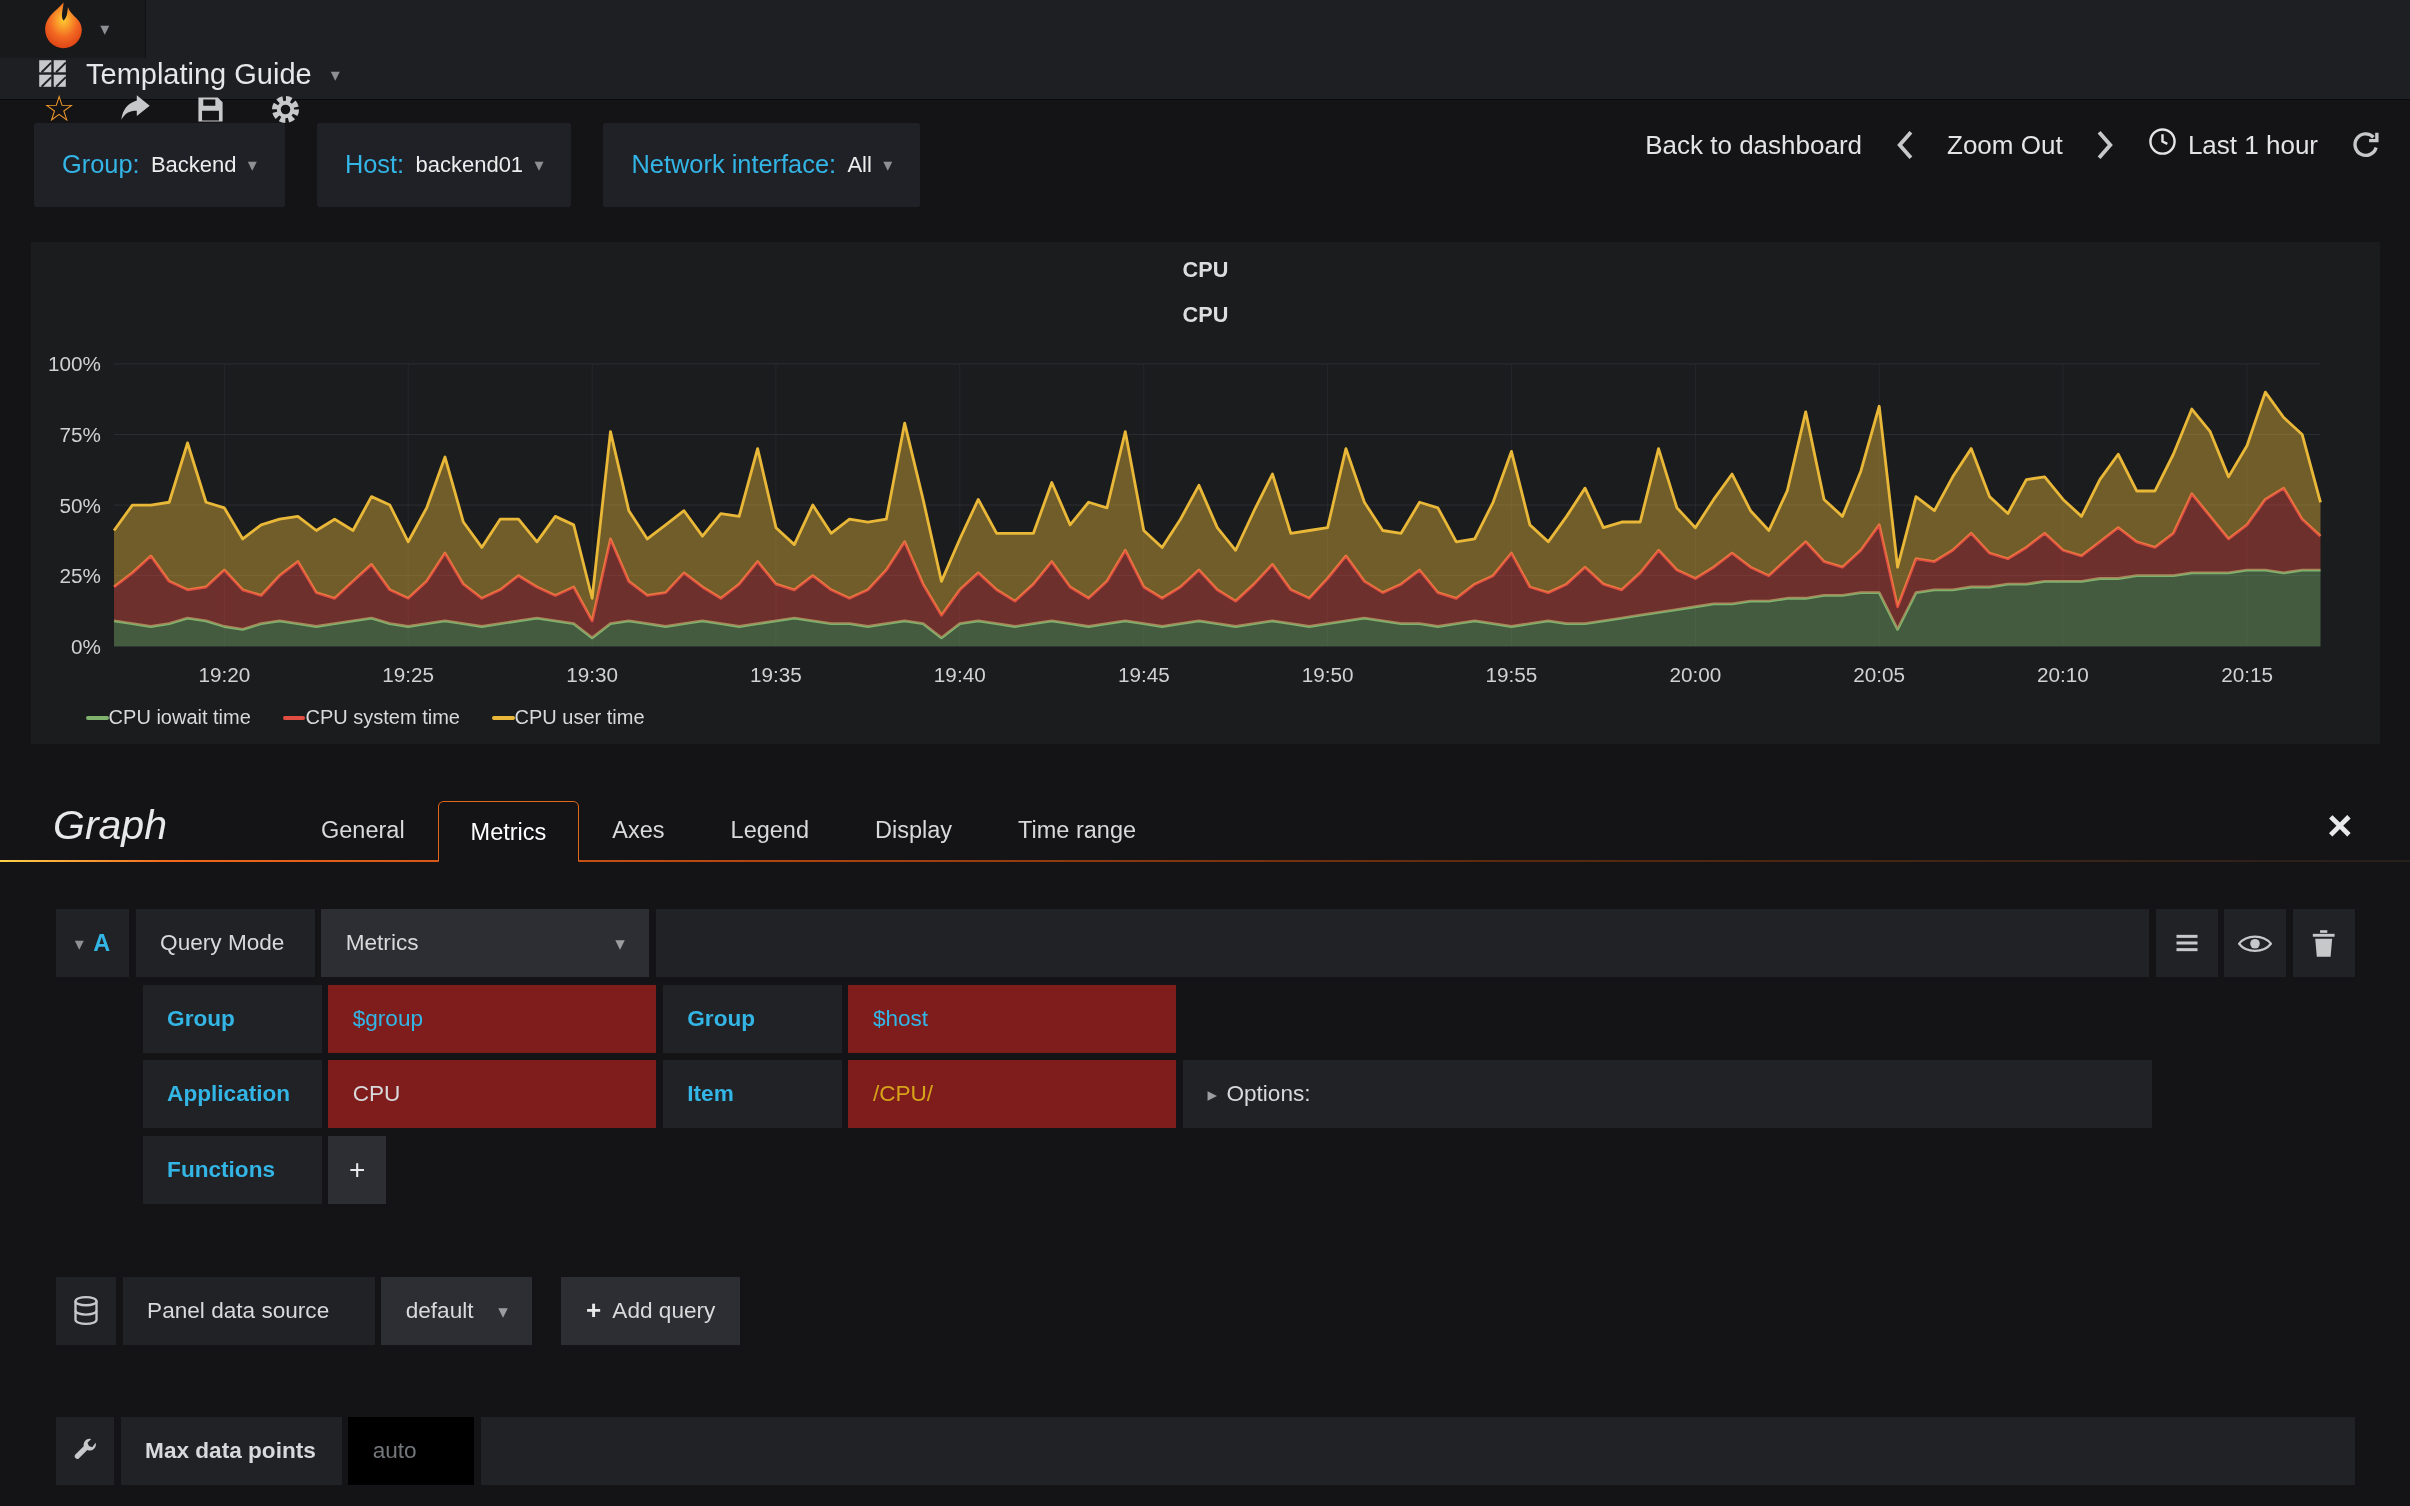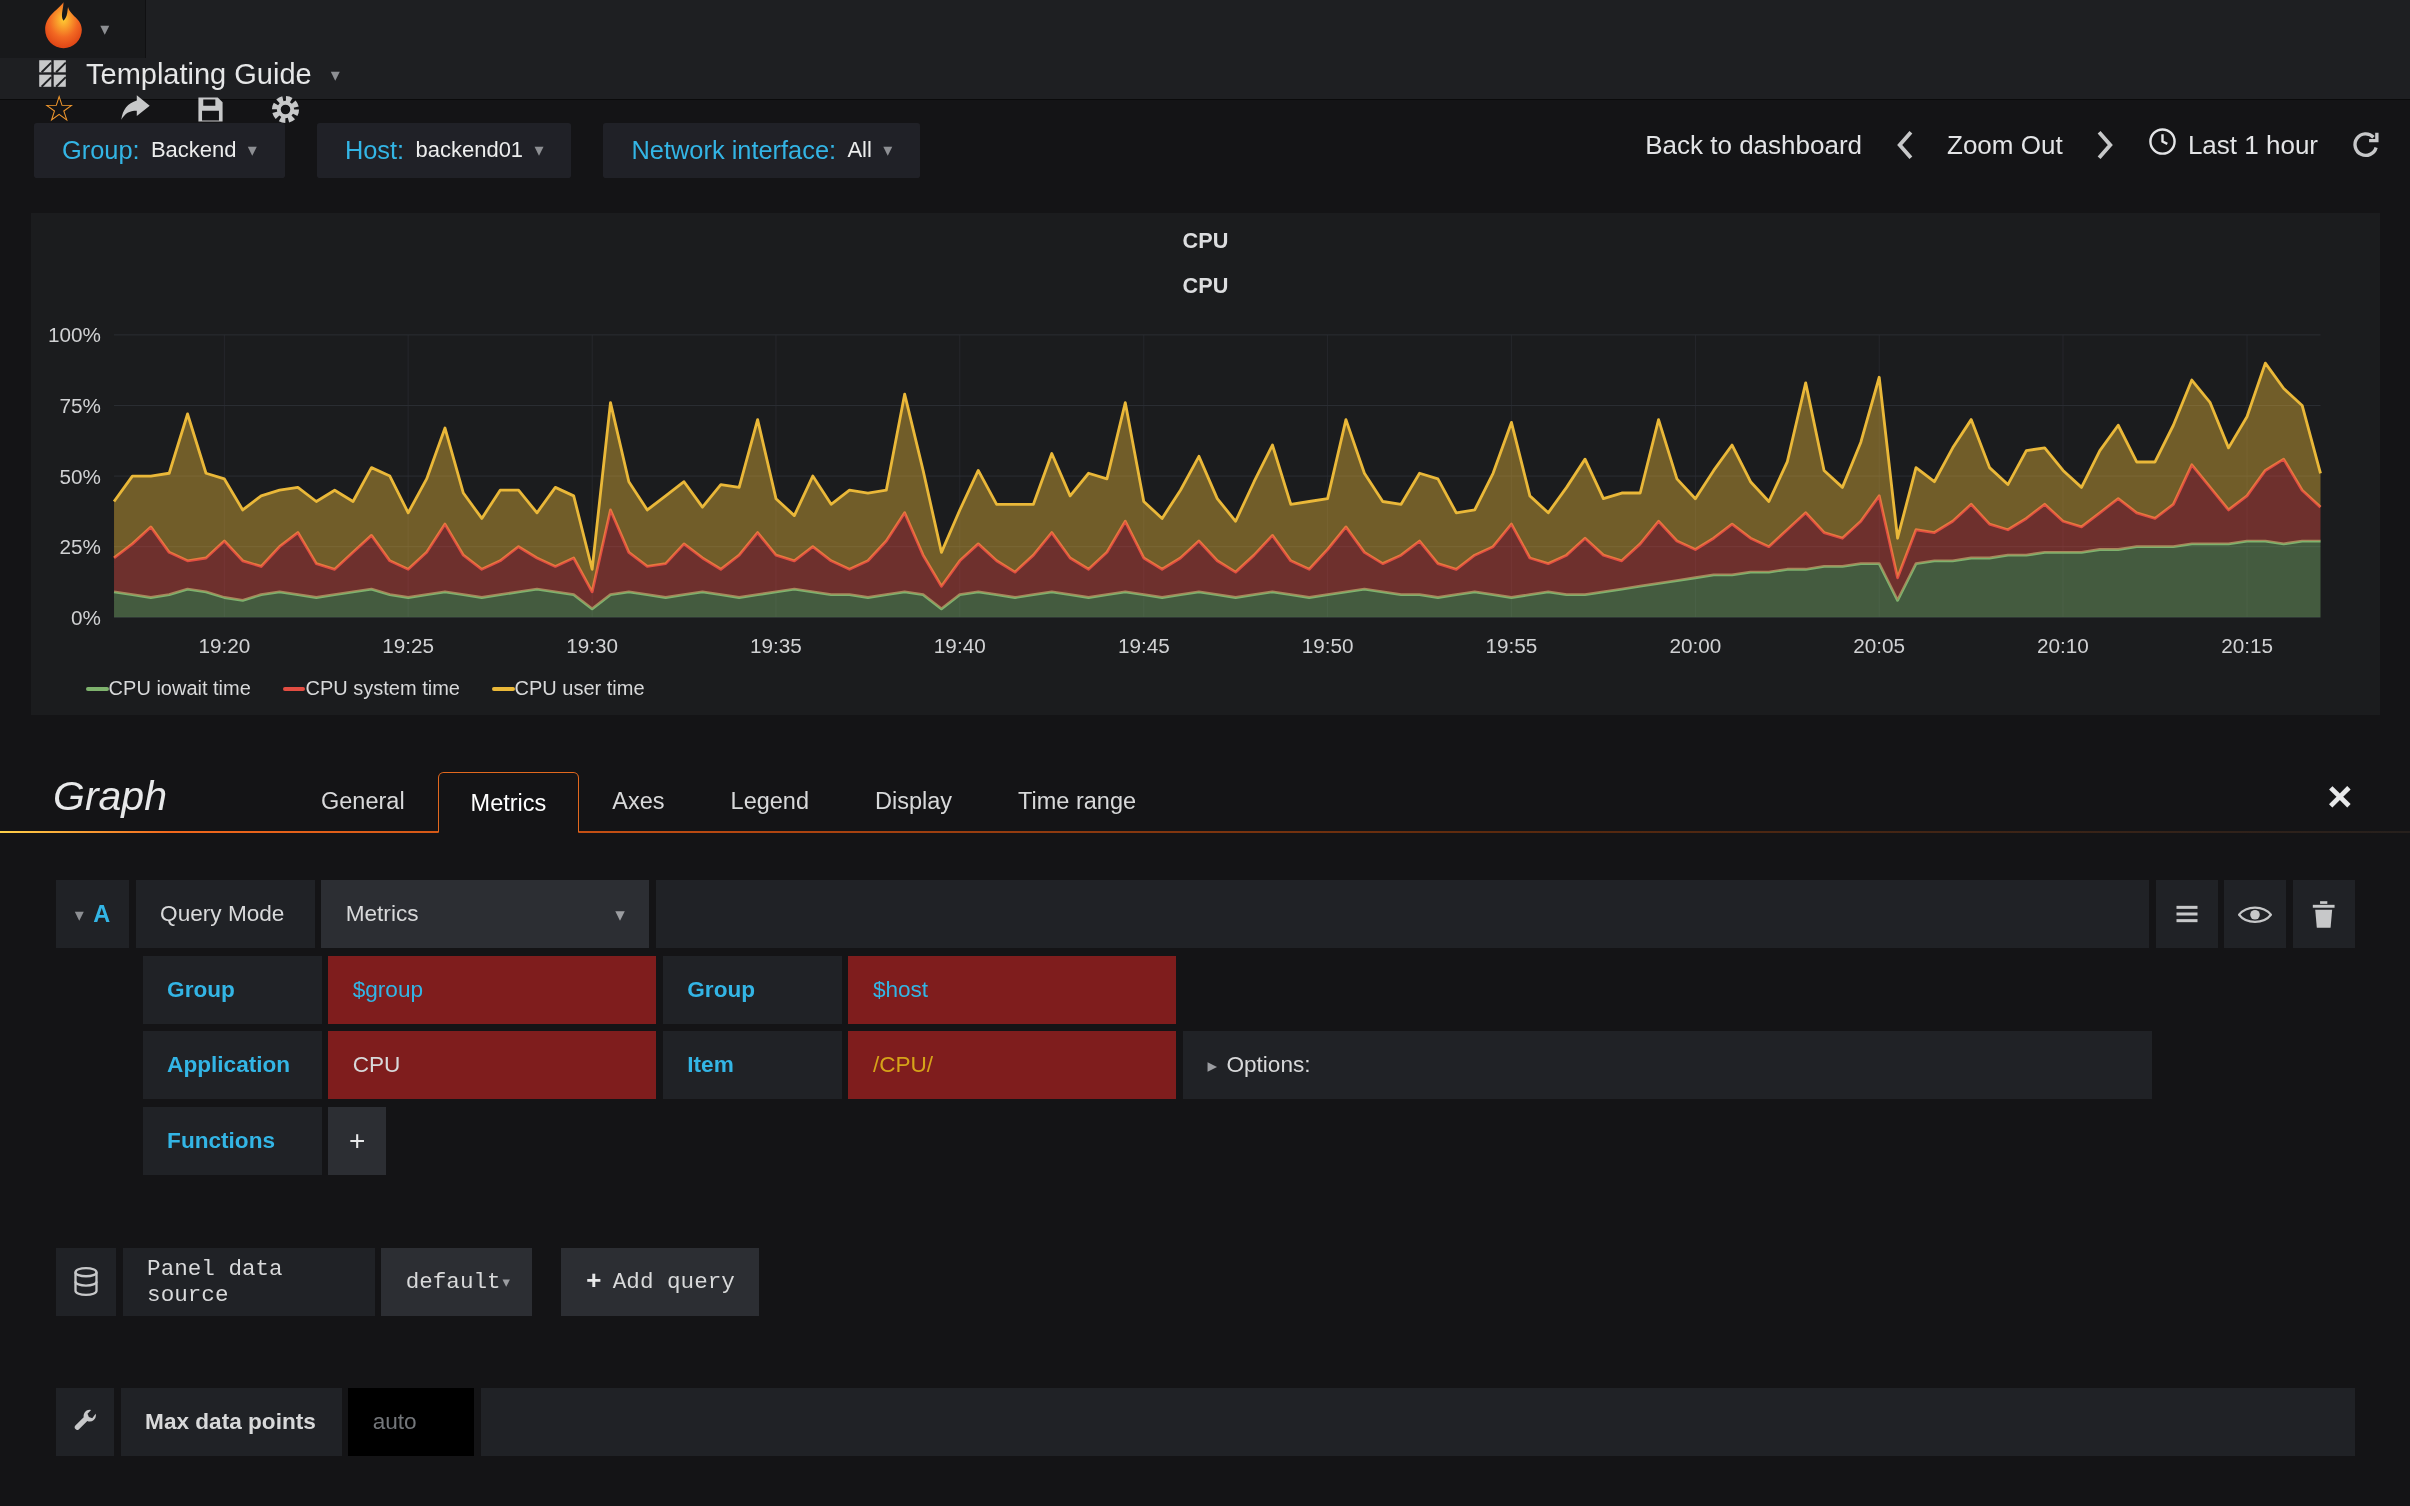--- a/index.html
+++ b/index.html
@@ -16,21 +16,21 @@
   .dash-title { font-size:29px; color:#e6e7e8; }
   .nav-icons { display:flex; align-items:center; gap:45px; padding:0 43px; }
   .star-glyph { font-size:36px; color:#f0972d; line-height:1; }
   .nav-right { margin-left:auto; display:flex; align-items:center; gap:32px; padding-right:30px; font-size:26px; color:#e3e4e6; }
   .nav-right .navtext { cursor:pointer; }
   .timepick { display:flex; align-items:center; gap:11.3px; cursor:pointer; }
   .cdown::after { content:"▾"; color:#8d8f93; font-size:18px; }
   .icon-hover { cursor:pointer; display:flex; align-items:center; }
   
   .submenu { display:flex; gap:32px; padding:22.6px 0 22.6px 34px; }
-  .var-box { height:55px; background:#202127; border-radius:2.8px; display:flex; align-items:center; gap:11.3px; padding:16px 28px; cursor:pointer; }
+  .var-box { height:84px; background:#202127; border-radius:2.8px; display:flex; align-items:center; gap:11.3px; padding:16px 28px; cursor:pointer; }
   .var-label { color:#33b5e5; font-size:25.4px; }
   .var-value { color:#eceded; font-size:22px; }
   
   .panel { margin:13px 31px 0; background:#1b1c1e; padding-top:5.6px; padding-bottom:15px; }
   .panel-header { text-align:center; font-size:21.7px; font-weight:bold; color:#dcdddf; padding:9.4px 0 3.8px; cursor:pointer; }
   .graph-title { text-align:center; font-size:21.7px; font-weight:bold; color:#dcdddf; padding:15px 0 1.9px; }
   .chart-svg { display:block; width:2349px; height:369px; }
   .legend { display:flex; gap:32px; padding:7.5px 0 0 55px; font-size:20px; color:#d8d9da; }
   .legend-item { display:flex; align-items:center; gap:0; cursor:pointer; }
   .legend-swatch { width:22.6px; height:4.7px; border-radius:1.9px; background:#888; }
@@ -60,21 +60,21 @@
   .w-label { width:179px; }
   .w-input { width:328px; }
   .row-spacer { width:80px; flex-shrink:0; }
   .fill-bar { flex:1; }
   .options-bar { flex:1; margin-right:203px; cursor:pointer; gap:9.4px; }
   .cright::after { content:"▸"; color:#9b9da1; font-size:19px; }
   .icon-btn { width:62px; height:68px; background:#202226; display:flex; align-items:center; justify-content:center; cursor:pointer; flex-shrink:0; }
   .plus-btn { width:58px; justify-content:center; padding:0; background:#2c2e33; cursor:pointer; }
   .plus-btn::after { content:"+"; font-size:28px; color:#e8e9ea; }
   
-  .ds-row { display:flex; gap:6.6px; margin-top:73px; padding:0 56px;font-family:Liberation Mono, monospace; }
+  .ds-row { display:flex; gap:6.6px; margin-top:73px; padding:0 56px; }
   .ds-icon-cell { width:60px; justify-content:center; padding:0; }
   .ds-label { width:252px; }
   .ds-select { width:151px; }
   .add-query-btn { margin-left:22.6px; background:#2c2e33; cursor:pointer; gap:11.3px; }
   .plus-glyph::before { content:"+"; font-size:26px; color:#e8e9ea; font-weight:bold; }
   .mdp-row { display:flex; gap:6.6px; margin-top:72px; padding:0 56px; }
   .tool-cell { width:58px; justify-content:center; padding:0; }
   .mdp-label { width:221px; font-weight:bold; }
   .mdp-input { width:126px; background:#000000; color:#73767a; cursor:text; }
 </style>

